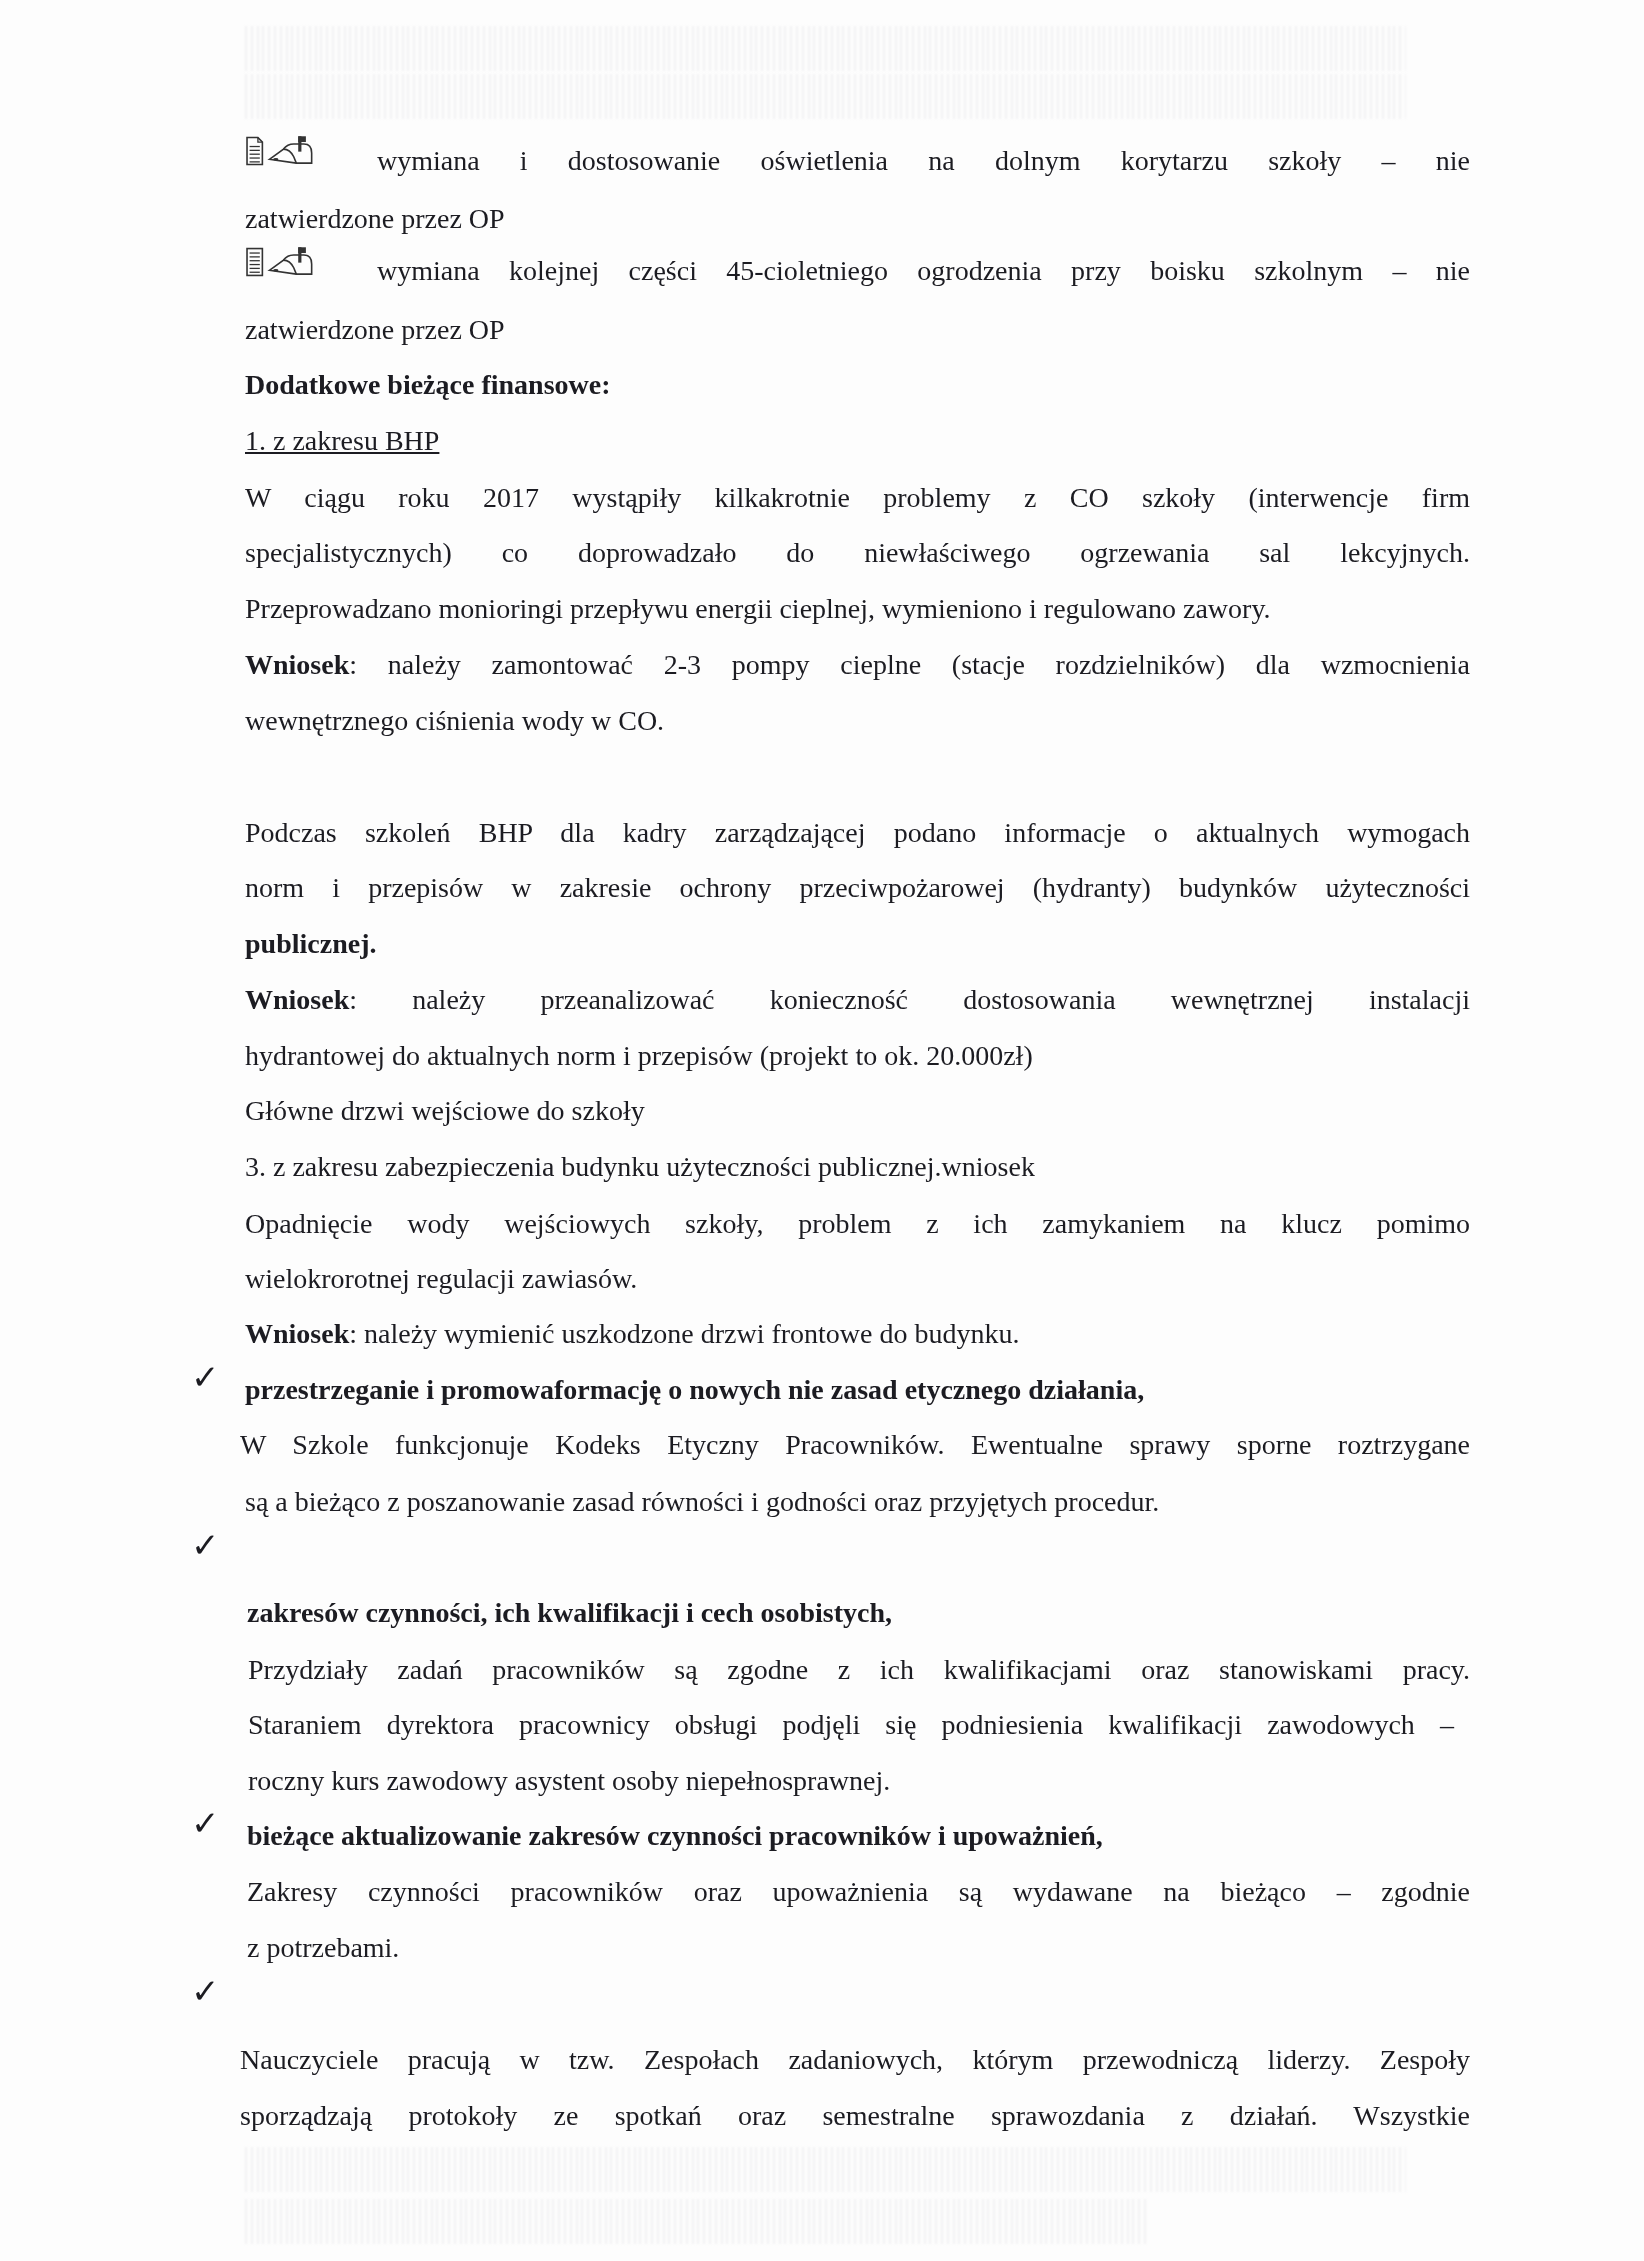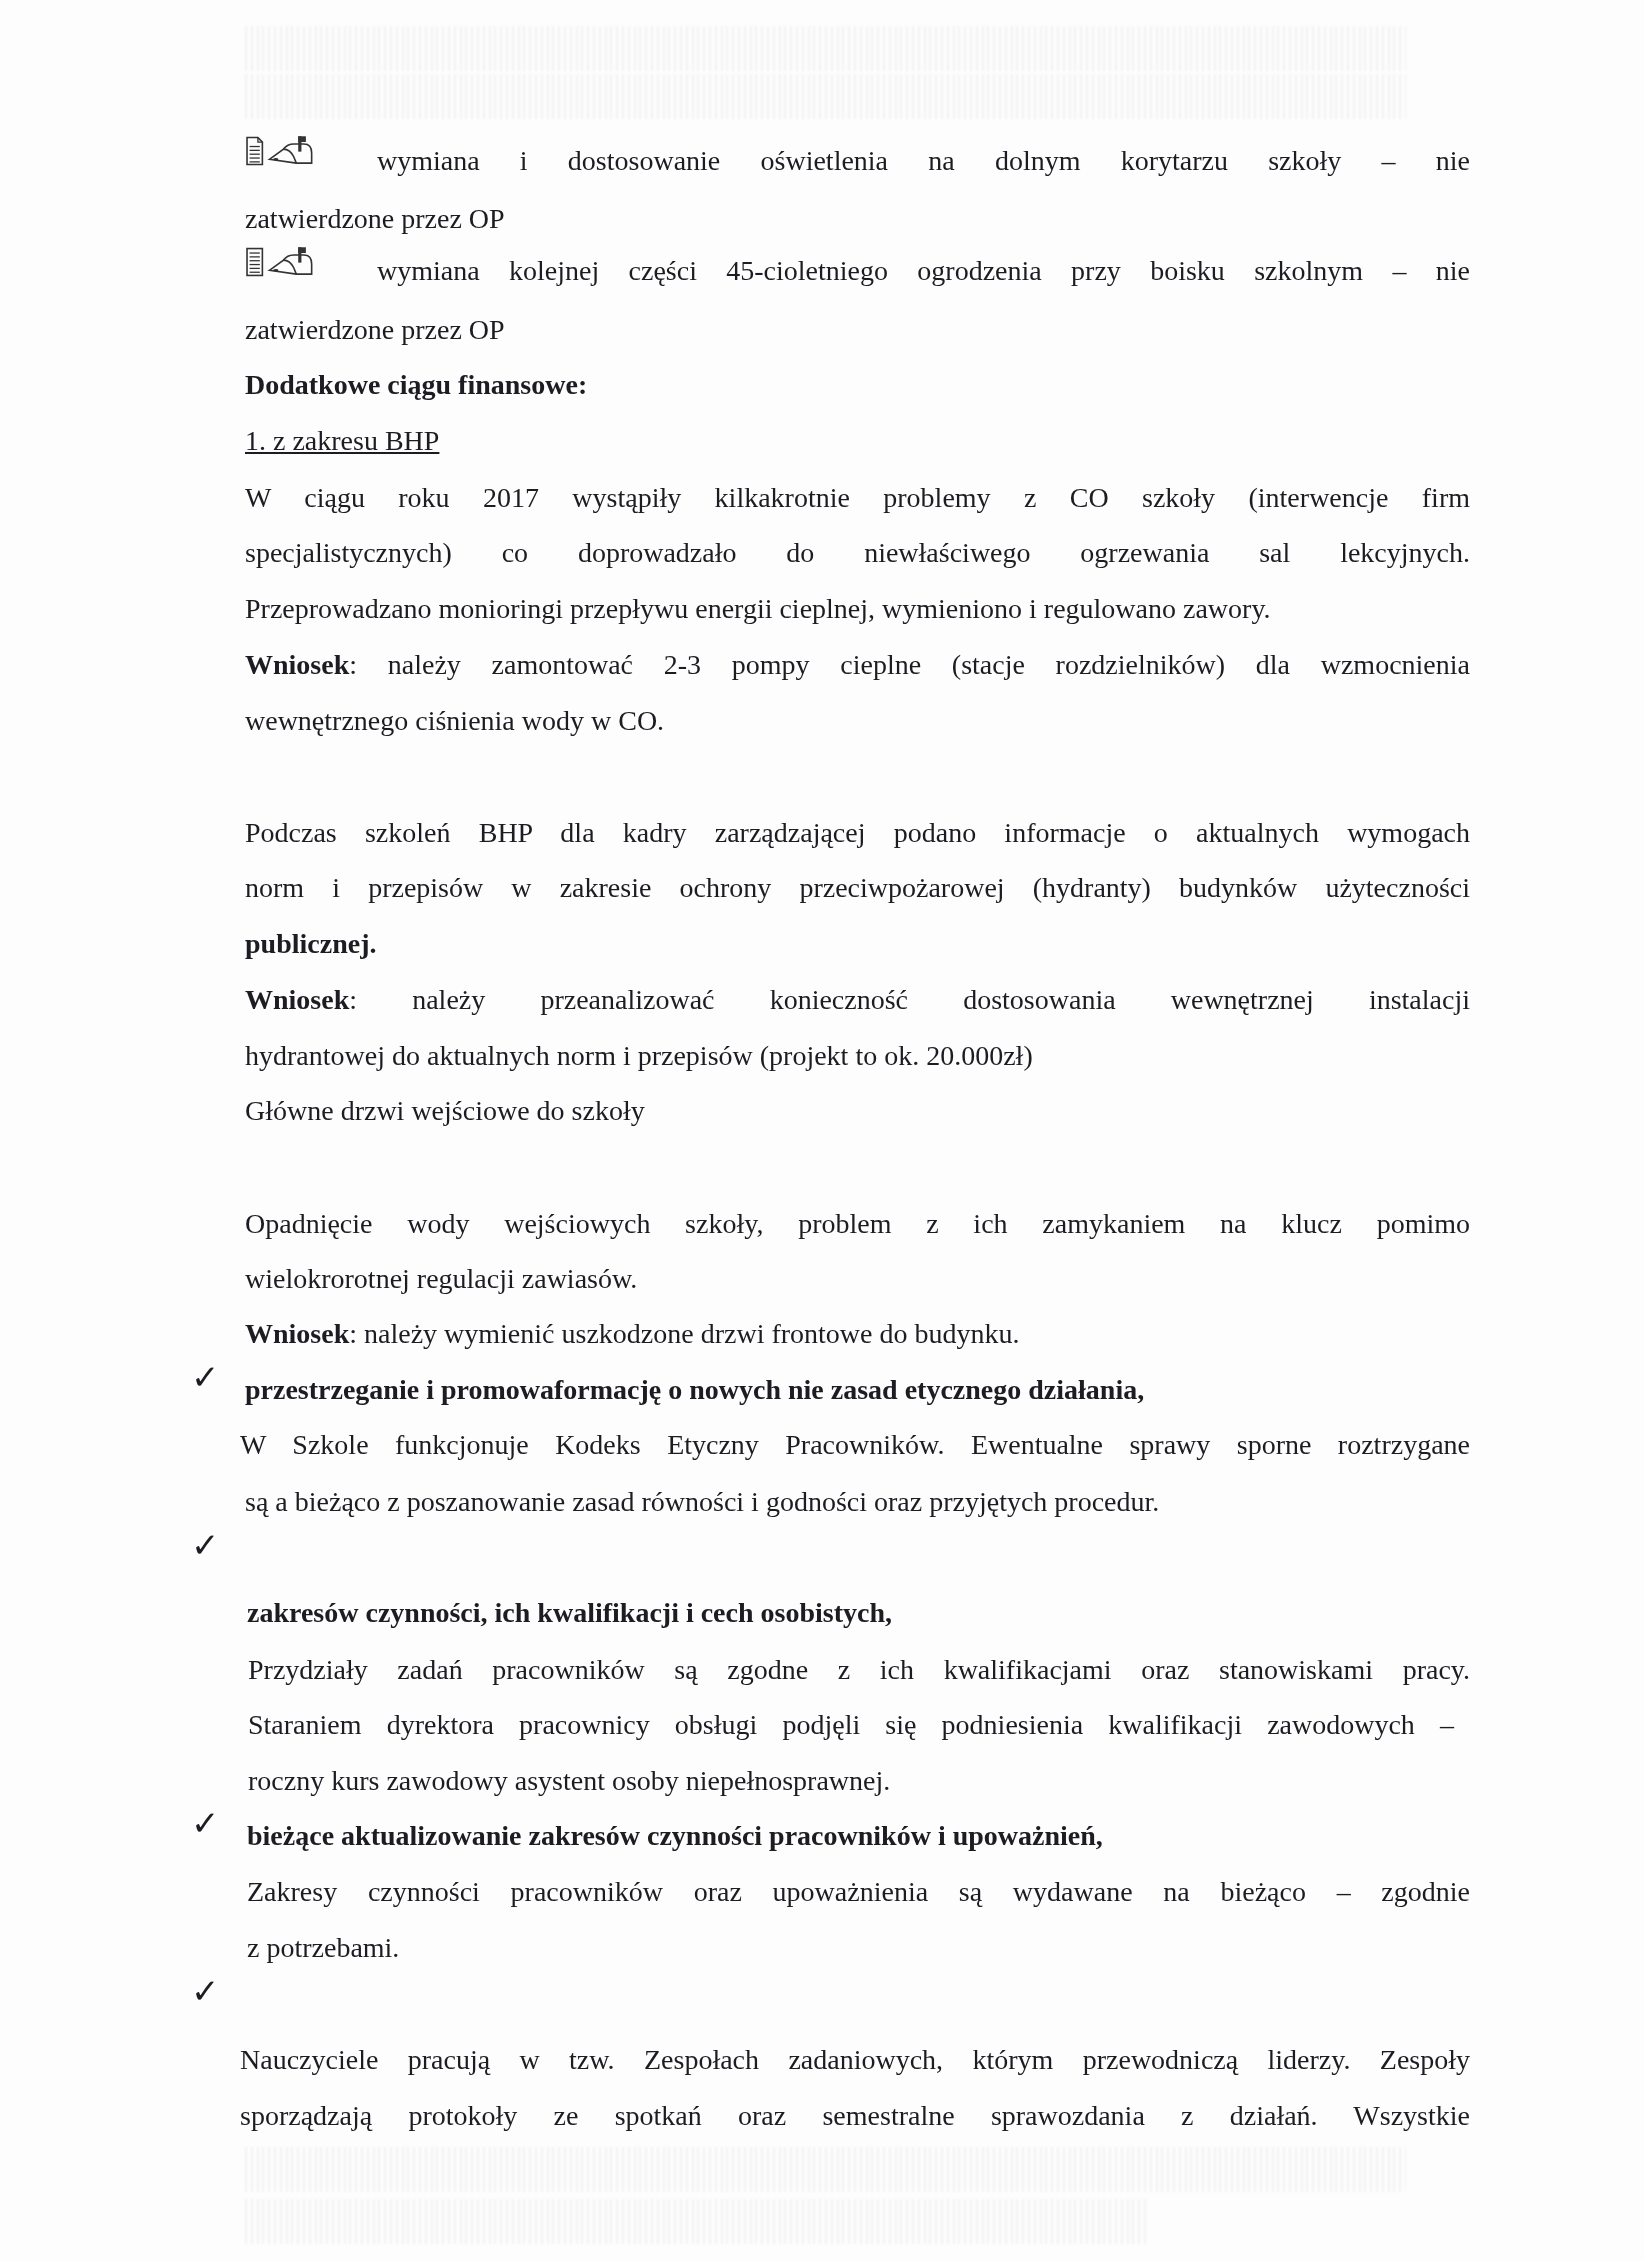--- a/index.html
+++ b/index.html
@@ -80,40 +80,41 @@
         <path d="M60 22 Q70 22 76 34 L80 44" fill="none" stroke="#333" stroke-width="2.5"></path>
         <ellipse cx="48" cy="38" rx="4" ry="2" fill="#333"></ellipse>
         <rect x="83" y="2" width="5" height="24" fill="#333"></rect>
         <rect x="83" y="2" width="12" height="9" fill="#333"></rect>
       </g>
     </svg>
   </div>
   <div class="line just" style="left:377px; width:1093px; top:239px;">wymiana kolejnej części 45-cioletniego ogrodzenia przy boisku szkolnym – nie</div>
   <div class="line" style="left:245px; top:298px;">zatwierdzone przez OP</div>
 
-  <div class="line bold" style="left:245px; top:353px;">Dodatkowe ciągu finansowe:</div>
+  <div class="line bold" style="left:245px; top:353px;">Dodatkowe bieżące finansowe:</div>
 
   <div class="line" style="left:245px; top:409px;text-decoration:underline;">1. z zakresu BHP</div>
   <div class="line just" style="left:245px; width:1225px; top:466px;">W ciągu roku 2017 wystąpiły kilkakrotnie problemy z CO szkoły (interwencje firm</div>
   <div class="line just" style="left:245px; width:1225px; top:521px;">specjalistycznych) co doprowadzało do niewłaściwego ogrzewania sal lekcyjnych.</div>
   <div class="line" style="left:245px; top:577px;">Przeprowadzano monioringi przepływu energii cieplnej, wymieniono i regulowano zawory.</div>
   <div class="line just" style="left:245px; width:1225px; top:633px;">
     <span class="b">Wniosek</span><span>: należy zamontować 2-3 pompy cieplne (stacje rozdzielników) dla wzmocnienia</span>
   </div>
   <div class="line" style="left:245px; top:689px;">wewnętrznego ciśnienia wody w CO.</div>
 
   <div class="line just" style="left:245px; width:1225px; top:801px;">Podczas szkoleń BHP dla kadry zarządzającej podano informacje o aktualnych wymogach</div>
   <div class="line just" style="left:245px; width:1225px; top:856px;">norm i przepisów w zakresie ochrony przeciwpożarowej (hydranty) budynków użyteczności</div>
   <div class="line" style="left:245px; top:912px;font-weight:bold;">publicznej.</div>
   <div class="line just" style="left:245px; width:1225px; top:968px;">
     <span class="b">Wniosek</span><span>: należy przeanalizować konieczność dostosowania wewnętrznej instalacji</span>
   </div>
   <div class="line" style="left:245px; top:1024px;">hydrantowej do aktualnych norm i przepisów (projekt to ok. 20.000zł)</div>
   <div class="line" style="left:245px; top:1079px;">Główne drzwi wejściowe do szkoły</div>
 
+  <div class="line" style="left:245px; top:1135px;">3.  z zakresu zabezpieczenia budynku użyteczności publicznej.wniosek</div>
   <div class="line just" style="left:245px; width:1225px; top:1192px;">Opadnięcie wody wejściowych szkoły, problem z ich zamykaniem na klucz pomimo</div>
   <div class="line" style="left:245px; top:1247px;">wielokrorotnej regulacji zawiasów.</div>
   <div class="line" style="left:245px; top:1302px;">
     <span class="b">Wniosek</span><span>: należy wymienić uszkodzone drzwi frontowe do budynku.</span>
   </div>
 
   <div class="check" style="top:1358px;">✓</div>
   <div class="line bold" style="left:245px; top:1358px;">przestrzeganie i promowaformację o nowych nie zasad etycznego działania,</div>
   <div class="line just" style="left:240px; width:1230px; top:1413px;">W Szkole funkcjonuje Kodeks Etyczny Pracowników. Ewentualne sprawy sporne roztrzygane</div>
   <div class="line" style="left:245px; top:1470px;">są a bieżąco z poszanowanie zasad równości i godności oraz przyjętych procedur.</div>

